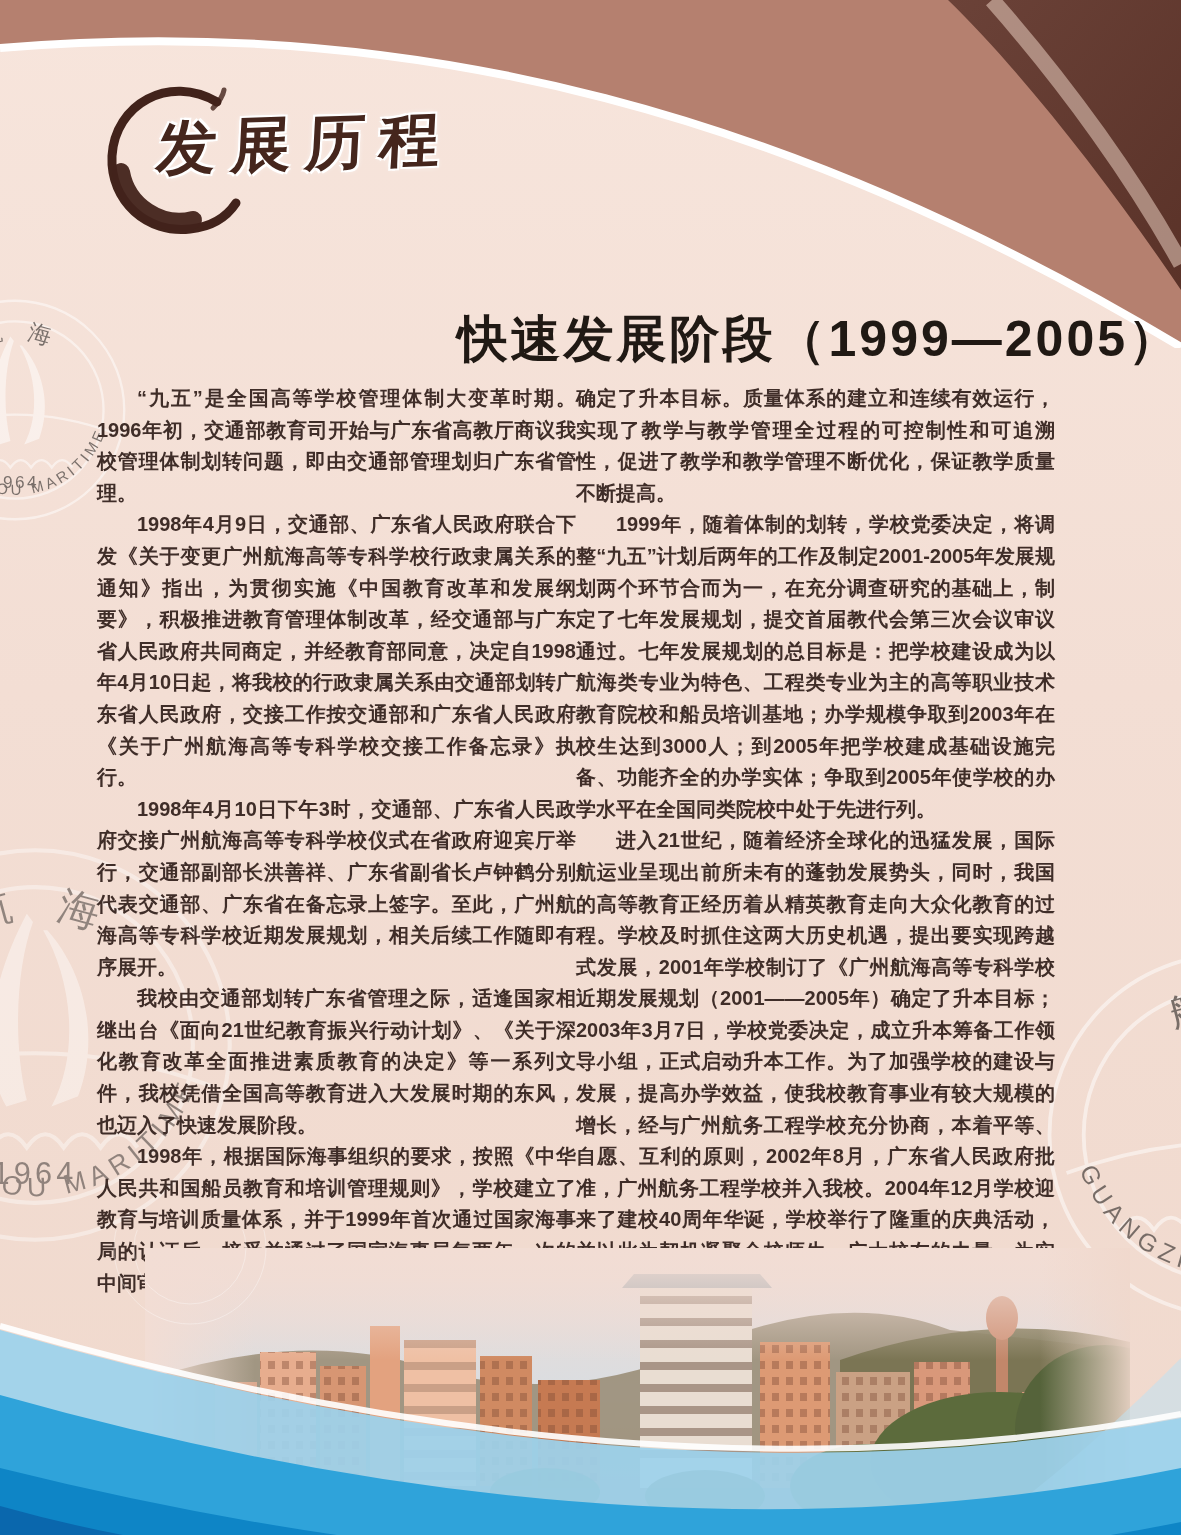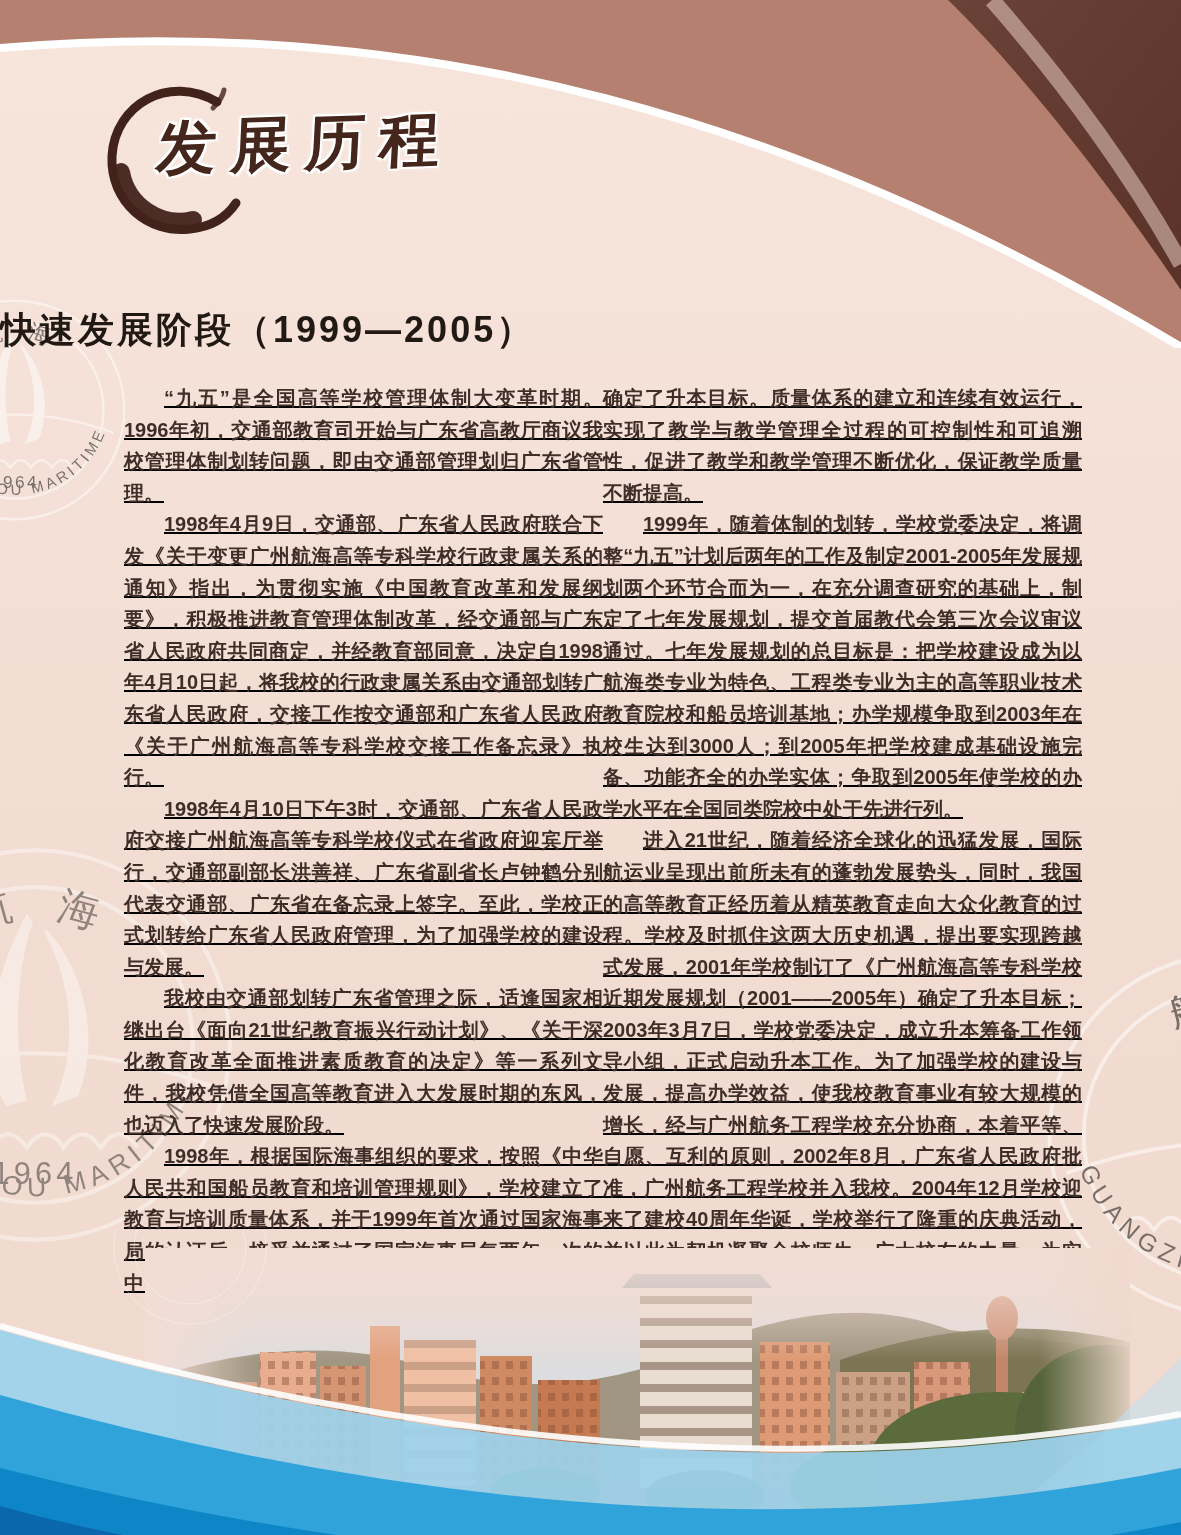--- a/index.html
+++ b/index.html
@@ -17,25 +17,25 @@
   
   .brand{position:absolute; left:95px; top:72px; width:460px; height:165px;}
   .brand .caption{
     position:absolute; left:62px; top:32px; font-size:60px; font-weight:700;
     font-family:"DejaVu Serif","Liberation Serif",serif; color:var(--header-ink);
     letter-spacing:14px; transform:skewX(-5deg) rotate(-2deg); white-space:nowrap;
     text-shadow:0 0 3px #fff,0 0 6px #fff,2px 2px 0 #fff,-2px -2px 0 #fff,2px -2px 0 #fff,-2px 2px 0 #fff;
   }
   
   .section-title{
-    position:absolute; left:0; top:306px; width:100%; text-align:left;
-    font-size:36px; font-weight:900; color:var(--title-ink); letter-spacing:3px;
+    position:absolute; left:0; top:306px; width:100%; text-align:right;
+    font-size:50px; font-weight:900; color:var(--title-ink); letter-spacing:3px;
   }
   
-  .columns{position:absolute; left:124px; top:383px; width:958px; display:flex; text-decoration:underline;}
+  .columns{position:absolute; left:97px; top:383px; width:958px; display:flex; }
   .col{flex:1 1 0; font-size:20px; line-height:31.6px; color:var(--ink);
        text-align:justify; font-weight:600;}
   .col p{margin:0; text-indent:2em;}
   .col p.no-indent{text-indent:0;}
   .seal{position:absolute; pointer-events:none;}
 </style>
 </head>
 <body>
 
 <div class="page">
@@ -102,21 +102,21 @@
     </svg>
     <div class="caption">发展历程</div>
   </div>
 
   <div class="section-title">快速发展阶段（1999—2005）</div>
 
   <div class="columns">
     <div class="col">
       <p>“九五”是全国高等学校管理体制大变革时期。1996年初，交通部教育司开始与广东省高教厅商议我校管理体制划转问题，即由交通部管理划归广东省管理。</p>
       <p>1998年4月9日，交通部、广东省人民政府联合下发《关于变更广州航海高等专科学校行政隶属关系的通知》指出，为贯彻实施《中国教育改革和发展纲要》，积极推进教育管理体制改革，经交通部与广东省人民政府共同商定，并经教育部同意，决定自1998年4月10日起，将我校的行政隶属关系由交通部划转广东省人民政府，交接工作按交通部和广东省人民政府《关于广州航海高等专科学校交接工作备忘录》执行。</p>
-      <p>1998年4月10日下午3时，交通部、广东省人民政府交接广州航海高等专科学校仪式在省政府迎宾厅举行，交通部副部长洪善祥、广东省副省长卢钟鹤分别代表交通部、广东省在备忘录上签字。至此，学校正式划转给广东省人民政府管理，为了加强学校的建设与发展。</p>
+      <p>1998年4月10日下午3时，交通部、广东省人民政府交接广州航海高等专科学校仪式在省政府迎宾厅举行，交通部副部长洪善祥、广东省副省长卢钟鹤分别代表交通部、广东省在备忘录上签字。至此，广州航海高等专科学校近期发展规划，相关后续工作随即有序展开。</p>
       <p>我校由交通部划转广东省管理之际，适逢国家相继出台《面向21世纪教育振兴行动计划》、《关于深化教育改革全面推进素质教育的决定》等一系列文件，我校凭借全国高等教育进入大发展时期的东风，也迈入了快速发展阶段。</p>
       <p>1998年，根据国际海事组织的要求，按照《中华人民共和国船员教育和培训管理规则》，学校建立了教育与培训质量体系，并于1999年首次通过国家海事局的认证后，接受并通过了国家海事局每两年一次的中间审核和每四年一次</p>
     </div>
     <div class="col">
       <p class="no-indent">确定了升本目标。质量体系的建立和连续有效运行，实现了教学与教学管理全过程的可控制性和可追溯性，促进了教学和教学管理不断优化，保证教学质量不断提高。</p>
       <p>1999年，随着体制的划转，学校党委决定，将调整“九五”计划后两年的工作及制定2001-2005年发展规划两个环节合而为一，在充分调查研究的基础上，制定了七年发展规划，提交首届教代会第三次会议审议通过。七年发展规划的总目标是：把学校建设成为以航海类专业为特色、工程类专业为主的高等职业技术教育院校和船员培训基地；办学规模争取到2003年在校生达到3000人；到2005年把学校建成基础设施完备、功能齐全的办学实体；争取到2005年使学校的办学水平在全国同类院校中处于先进行列。</p>
       <p>进入21世纪，随着经济全球化的迅猛发展，国际航运业呈现出前所未有的蓬勃发展势头，同时，我国的高等教育正经历着从精英教育走向大众化教育的过程。学校及时抓住这两大历史机遇，提出要实现跨越式发展，2001年学校制订了《广州航海高等专科学校近期发展规划（2001——2005年）确定了升本目标；2003年3月7日，学校党委决定，成立升本筹备工作领导小组，正式启动升本工作。为了加强学校的建设与发展，提高办学效益，使我校教育事业有较大规模的增长，经与广州航务工程学校充分协商，本着平等、自愿、互利的原则，2002年8月，广东省人民政府批准，广州航务工程学校并入我校。2004年12月学校迎来了建校40周年华诞，学校举行了隆重的庆典活动，并以此为契机凝聚全校师生、广大校友的力量，为实现升本目标共同努力。</p>
     </div>
   </div>
 

